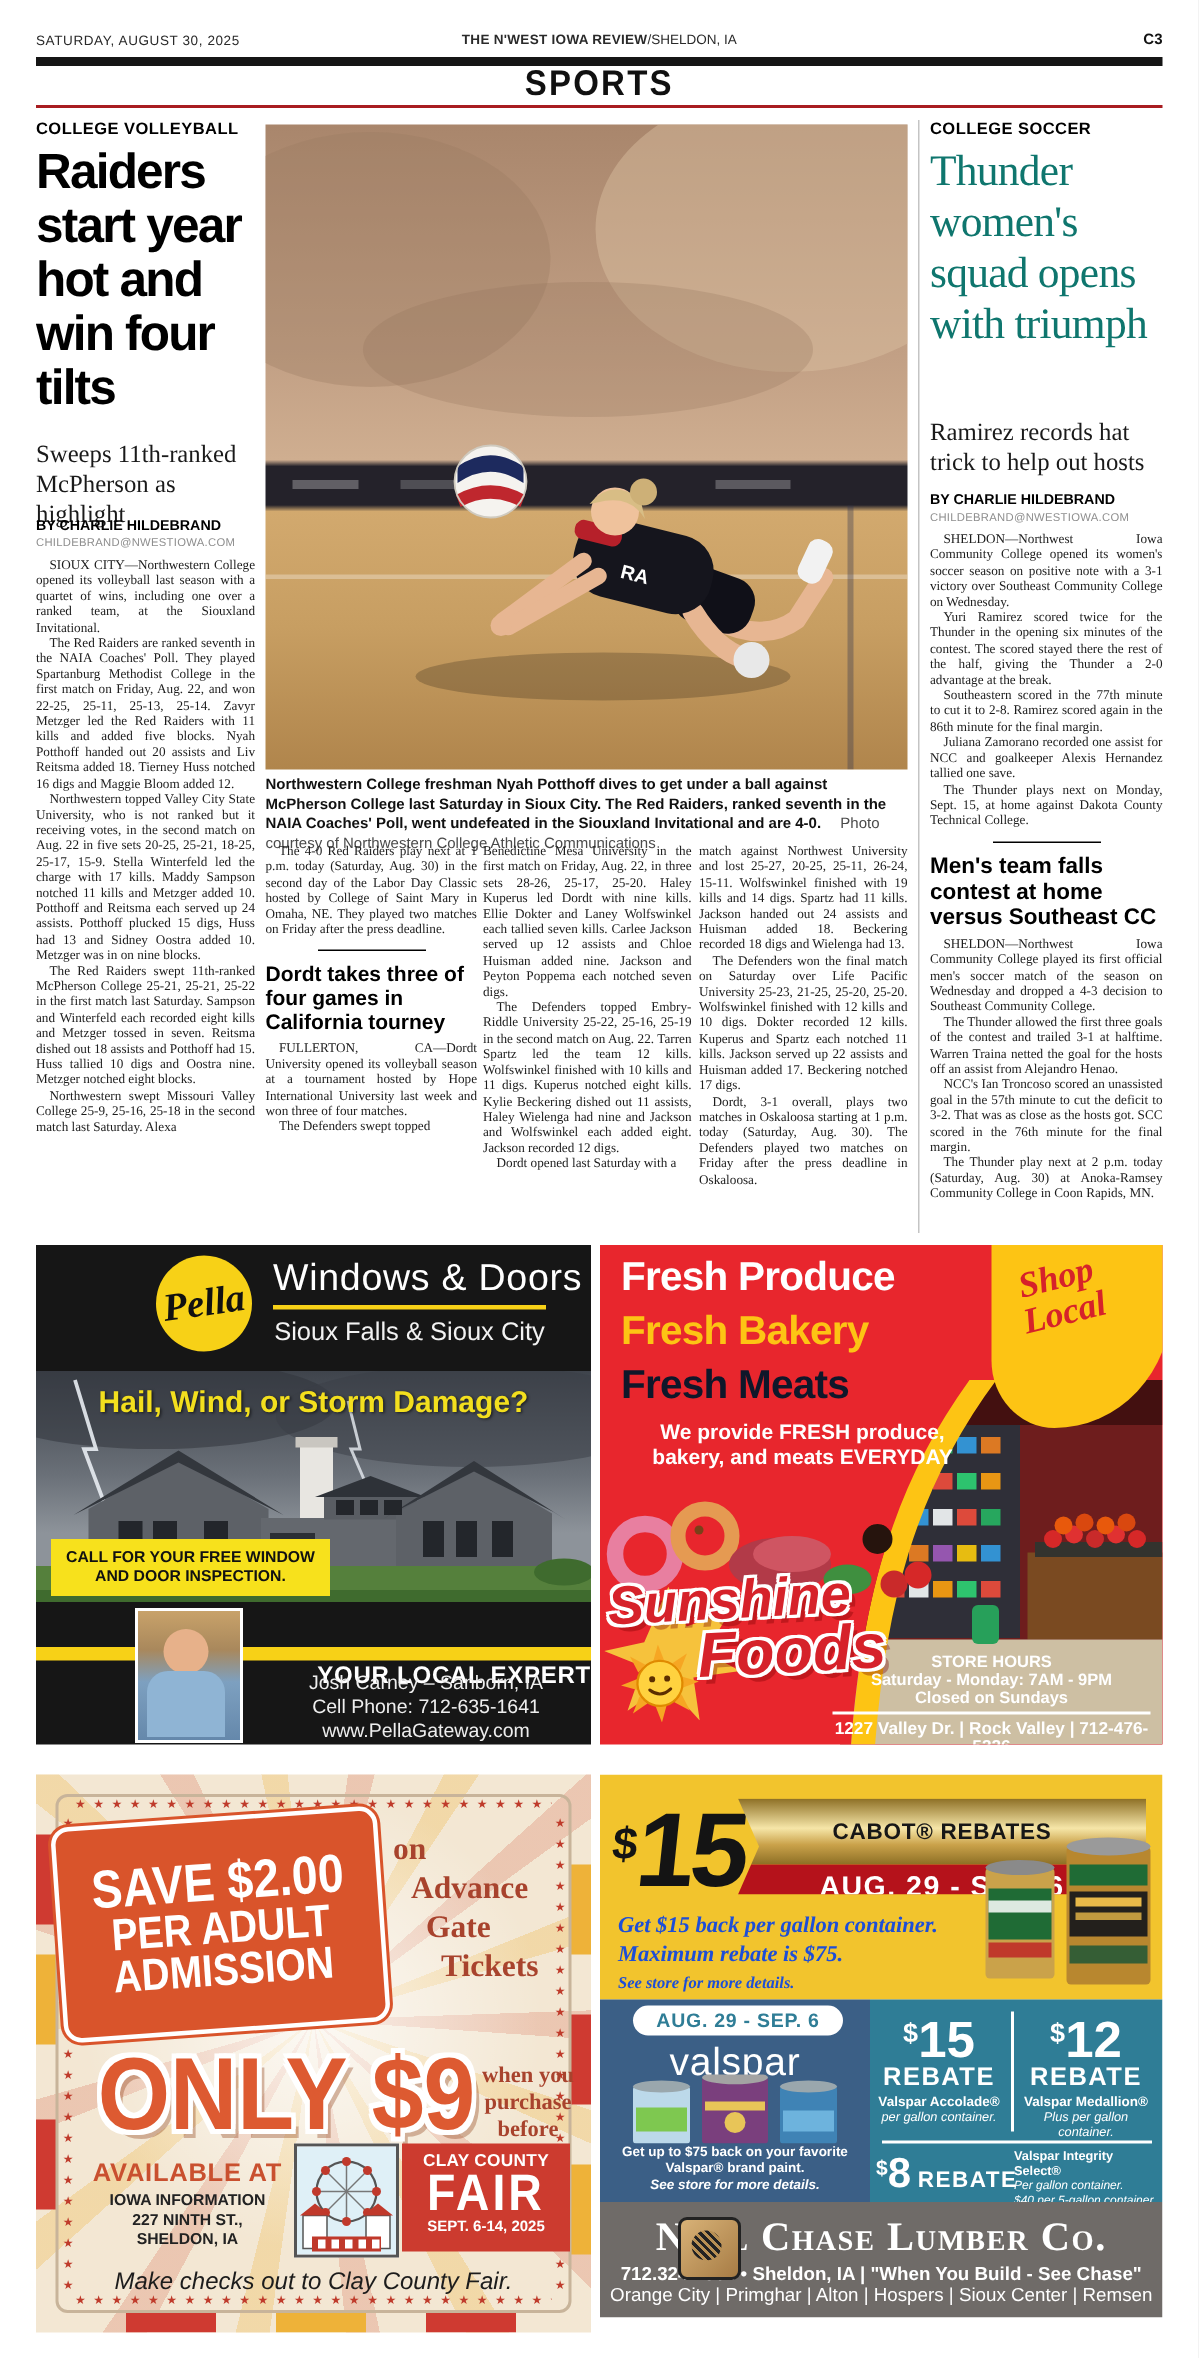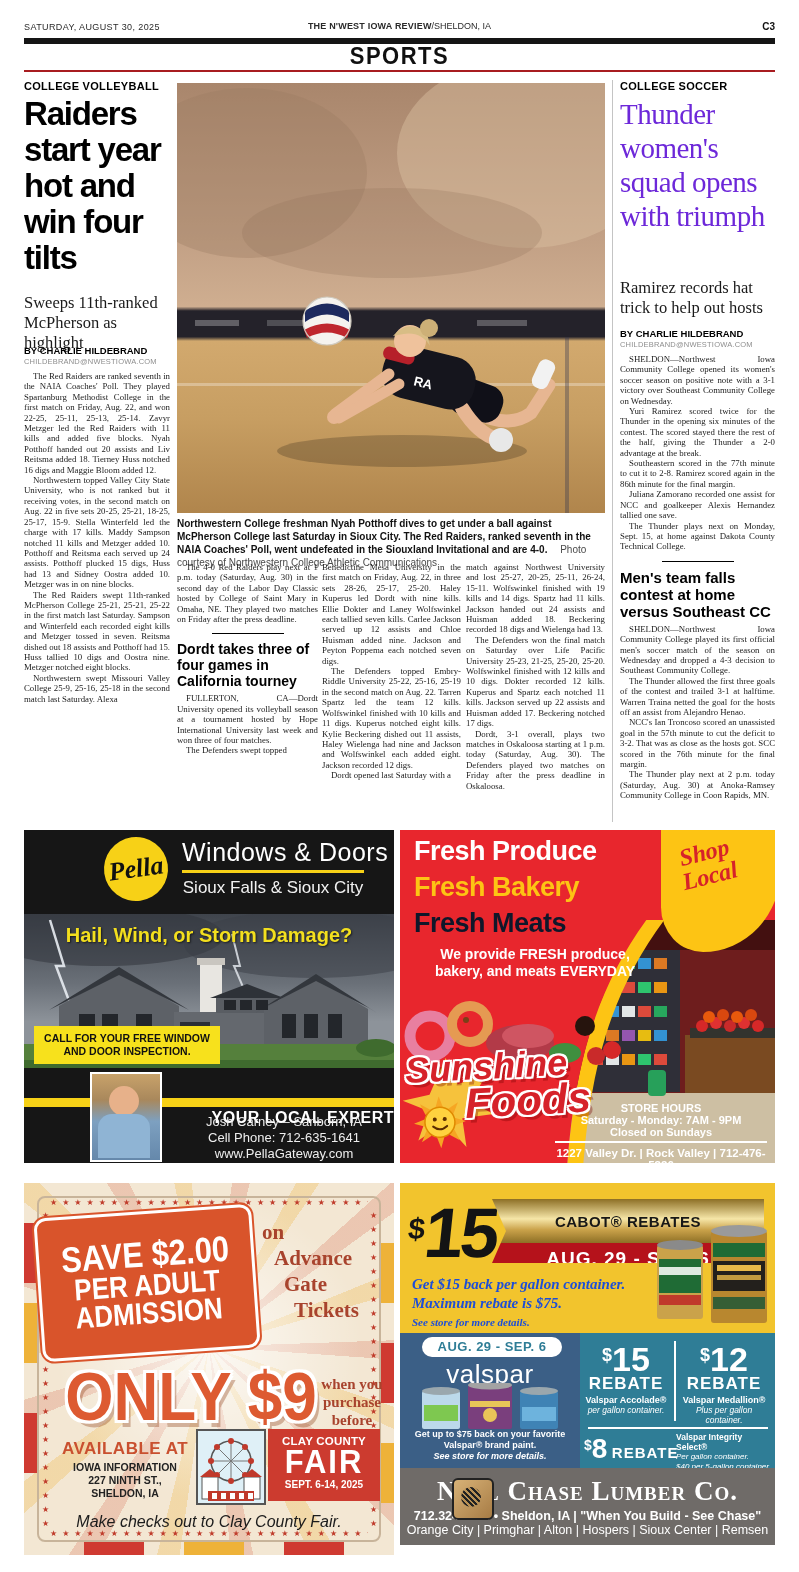--- a/index.html
+++ b/index.html
@@ -13,21 +13,21 @@
   .mast-center b{font-weight:bold;letter-spacing:.2px;}
   .mast-page{right:24px;top:21px;font:bold 10px "Liberation Sans",sans-serif;color:#111;}
   .mast-bar{left:24px;right:24px;top:38px;height:6px;background:#151515;}
   .sports-title{left:0;right:0;top:45px;text-align:center;
     font:900 22px/22px "Liberation Sans",sans-serif;letter-spacing:1.5px;color:#101010;transform:scaleY(1.08);}
   .red-rule{left:24px;right:24px;top:70px;height:2px;background:#a81c20;}
 
   
   .kicker{font:bold 11px "Liberation Sans",sans-serif;letter-spacing:.3px;color:#000;}
   .vb-headline{font:bold 33px/36px "Liberation Sans",sans-serif;letter-spacing:-1.2px;color:#000;}
-  .sc-headline{font:normal 29px/34px "Liberation Serif",serif;letter-spacing:-.5px;color:#6d28d9;}
+  .sc-headline{font:normal 29px/34px "Liberation Serif",serif;letter-spacing:-.5px;color:#0f766e;}
   .subhead{font:normal 16.5px/20px "Liberation Serif",serif;color:#1a1a1a;}
   .byline{font:bold 9.5px "Liberation Sans",sans-serif;color:#000;}
   .bymail{font:7.5px "Liberation Sans",sans-serif;color:#8e8e8e;letter-spacing:.2px;}
   .body p{font-size:8.8px;line-height:10.4px;text-align:justify;text-indent:9px;margin:0;color:#1c1c1c;}
   .body p.cont{text-indent:0;}
   .mini-rule{width:72px;border-top:1.5px solid #000;margin:9px auto 7px;}
   .subhead2{font:bold 14px/16px "Liberation Sans",sans-serif;color:#000;margin:0 0 4px;}
   .caption{font:bold 10px/13px "Liberation Sans",sans-serif;color:#111;}
   .caption .credit{font-weight:normal;color:#4a4a4a;padding-left:10px;}
   .vrule{width:1px;background:#c4c4c4;}
@@ -167,20 +167,21 @@
   <div class="abs mast-bar"></div>
   <div class="abs sports-title">SPORTS</div>
   <div class="abs red-rule"></div>
 
   <div class="abs kicker" style="left:24px;top:80px;">COLLEGE VOLLEYBALL</div>
   <div class="abs vb-headline" style="left:24px;top:96px;width:150px;">Raiders start year hot and win four tilts</div>
   <div class="abs subhead" style="left:24px;top:293px;width:152px;">Sweeps 11th-ranked McPherson as highlight</div>
   <div class="abs byline" style="left:24px;top:345px;">BY CHARLIE HILDEBRAND</div>
   <div class="abs bymail" style="left:24px;top:357px;">CHILDEBRAND@NWESTIOWA.COM</div>
   <div class="abs body" style="left:24px;top:371px;width:146px;">
+    <p>SIOUX CITY—Northwestern College opened its volleyball last season with a quartet of wins, including one over a ranked team, at the Siouxland Invitational.</p>
     <p>The Red Raiders are ranked seventh in the NAIA Coaches' Poll. They played Spartanburg Methodist College in the first match on Friday, Aug. 22, and won 22-25, 25-11, 25-13, 25-14. Zavyr Metzger led the Red Raiders with 11 kills and added five blocks. Nyah Potthoff handed out 20 assists and Liv Reitsma added 18. Tierney Huss notched 16 digs and Maggie Bloom added 12.</p>
     <p>Northwestern topped Valley City State University, who is not ranked but it receiving votes, in the second match on Aug. 22 in five sets 20-25, 25-21, 18-25, 25-17, 15-9. Stella Winterfeld led the charge with 17 kills. Maddy Sampson notched 11 kills and Metzger added 10. Potthoff and Reitsma each served up 24 assists. Potthoff plucked 15 digs, Huss had 13 and Sidney Oostra added 10. Metzger was in on nine blocks.</p>
     <p>The Red Raiders swept 11th-ranked McPherson College 25-21, 25-21, 25-22 in the first match last Saturday. Sampson and Winterfeld each recorded eight kills and Metzger tossed in seven. Reitsma dished out 18 assists and Potthoff had 15. Huss tallied 10 digs and Oostra nine. Metzger notched eight blocks.</p>
     <p>Northwestern swept Missouri Valley College 25-9, 25-16, 25-18 in the second match last Saturday. Alexa</p>
   </div>
 
   <div class="abs photo">
     <svg viewBox="0 0 428 430" width="428" height="430">
       <ellipse cx="70" cy="90" rx="120" ry="85" fill="#9b7a61" opacity="0.35"></ellipse>
       <ellipse cx="350" cy="70" rx="130" ry="95" fill="#dcc0a2" opacity="0.45"></ellipse>

